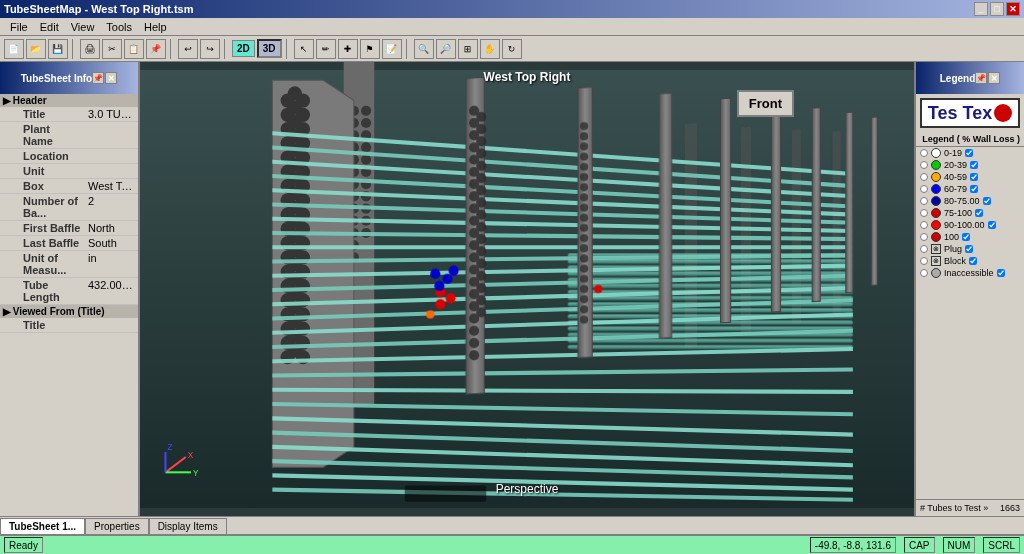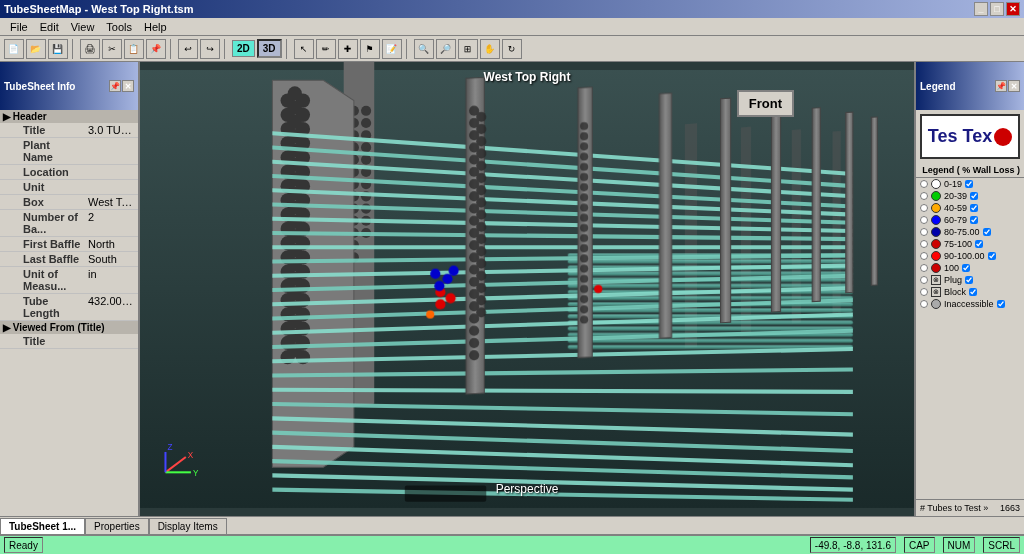--- a/index.html
+++ b/index.html
@@ -83,23 +83,23 @@
       background: #d4d0c8;
       border-right: 2px solid #808080;
       display: flex;
       flex-direction: column;
     }
     .panel-title-bar {
       background: linear-gradient(to right, #0a246a, #a6b5e0);
       color: white;
       font-size: 10px;
       font-weight: bold;
-      padding: 18px 4px;
-      display: flex;
-      justify-content: space-between;
+      padding: 10px 4px;
+      display: flex;
+      justify-content: center;
       align-items: center;
     }
     .panel-title-btns { display: flex; gap: 1px; }
     .panel-title-btn {
       width: 12px; height: 12px;
       background: #d4d0c8;
       border: 1px solid #808080;
       font-size: 8px;
       display: flex; align-items: center; justify-content: center;
     }
@@ -157,21 +157,21 @@
       flex-direction: column;
     }
     .legend-logo {
       background: white;
       border: 2px solid #333;
       margin: 4px;
       padding: 4px;
       display: flex;
       align-items: center;
       justify-content: center;
-      height: 45px;
+      height: 30px;
     }
     .logo-text {
       font-size: 18px;
       font-weight: bold;
       color: #1a1a80;
       font-family: Arial, sans-serif;
     }
     .logo-icon {
       width: 18px; height: 18px;
       background: #cc0000;

